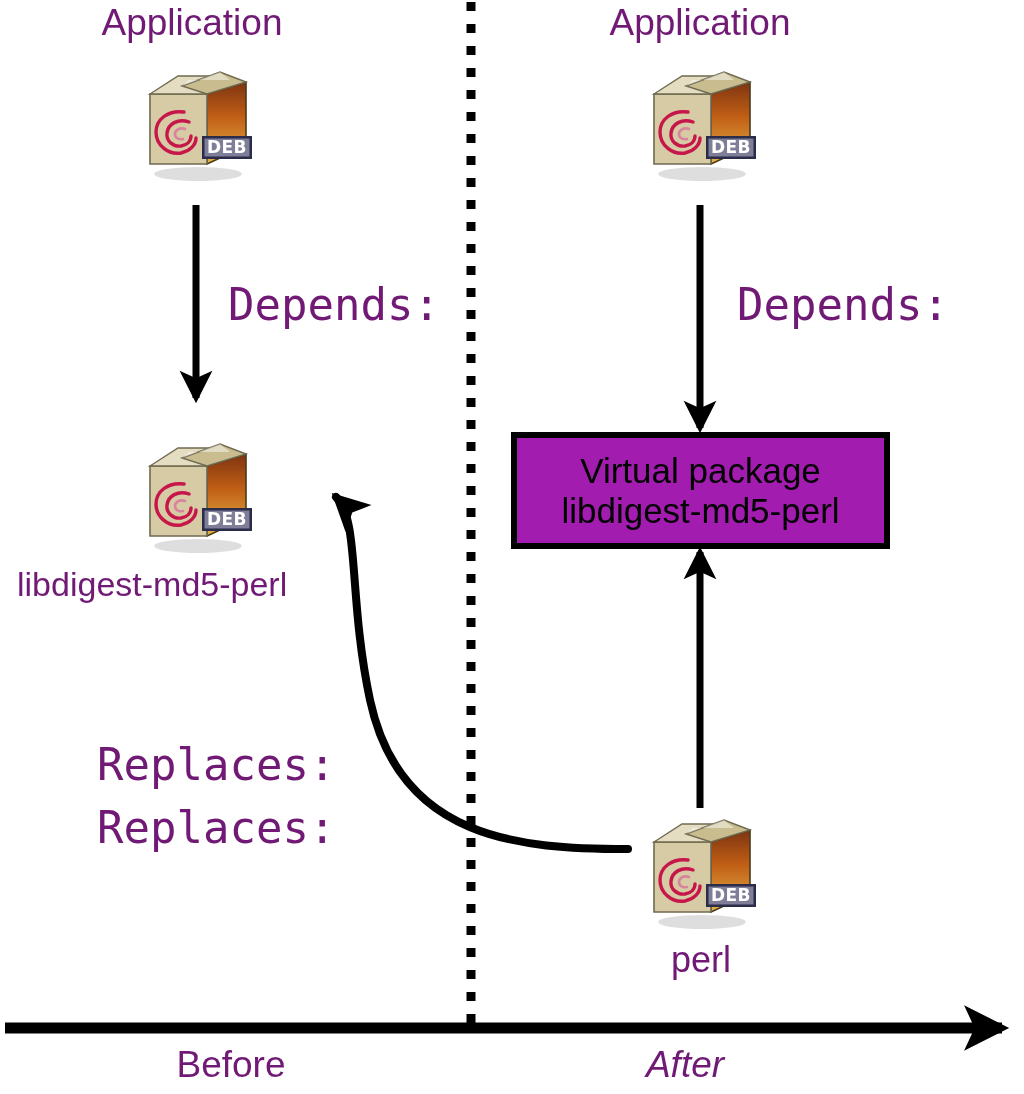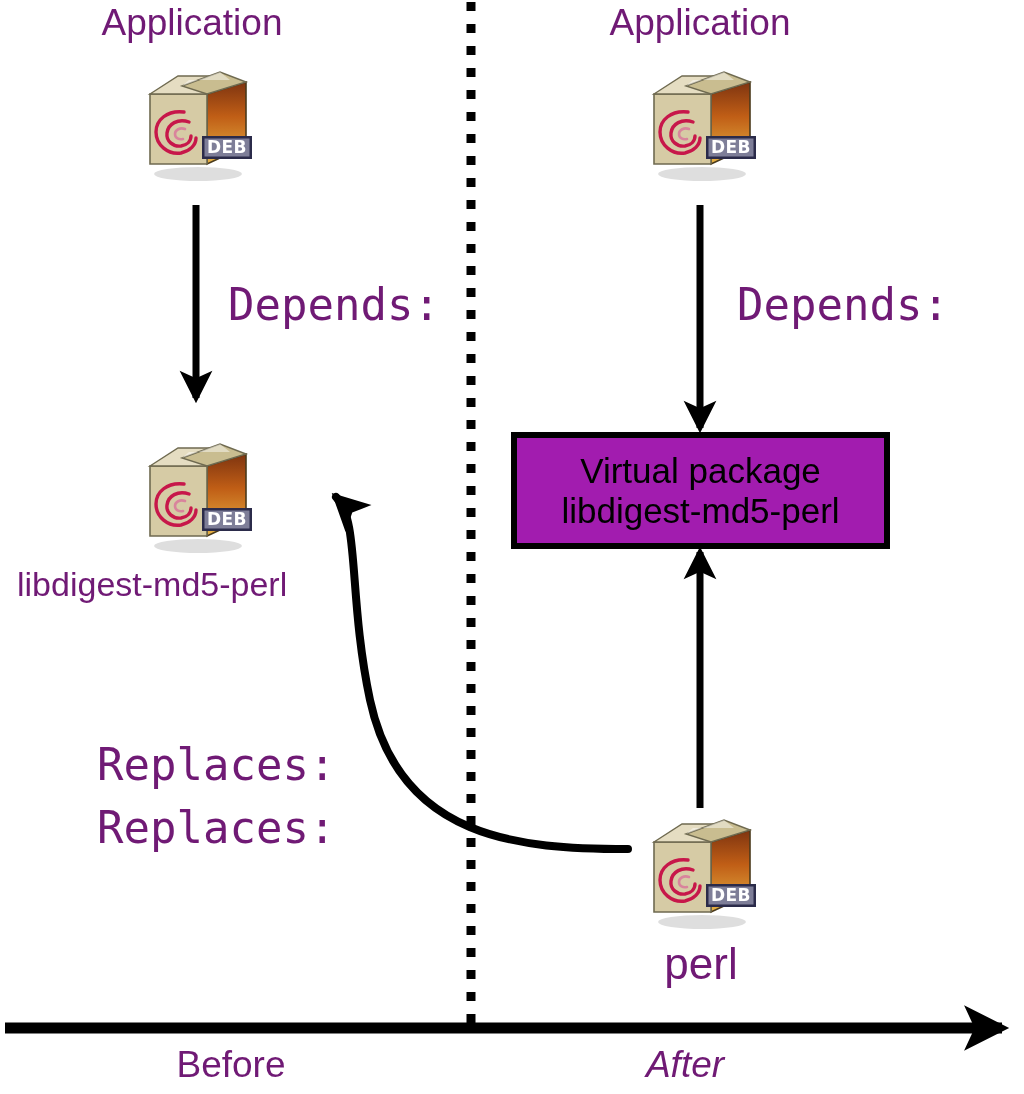--- a/index.html
+++ b/index.html
@@ -240,19 +240,19 @@
         <path d="M51,69 C46,67 41,70 41,74 C41,78 45,80 49,79" fill="none" stroke="#d9849c" stroke-width="2.6" stroke-linecap="round"></path>
         <g>
           <rect x="68" y="76" width="50" height="23" fill="#2b2b4a"></rect>
           <rect x="70.5" y="78.5" width="45" height="18" fill="#7e7e98"></rect>
           <text x="93" y="93.4" text-anchor="middle" font-family="DejaVu Sans, sans-serif" font-size="17" font-weight="bold" fill="#ffffff" letter-spacing="0.4">DEB</text>
         </g>
       </g>
     </svg>
   </div>
 
-  <div class="lbl sans ctr" style="left:701px; top:942px; font-size:44px;">perl</div>
+  <div class="lbl sans ctr" style="left:701px; top:942px; font-size:36px;">perl</div>
 
   <div class="lbl sans ctr" style="left:231px; top:1046px; font-size:37px;">Before</div>
 
   <div class="lbl sans ctr" style="left:685px; top:1046px; font-size:37px;font-style:italic;">After</div>
 
 </div>
 
 </body></html>

